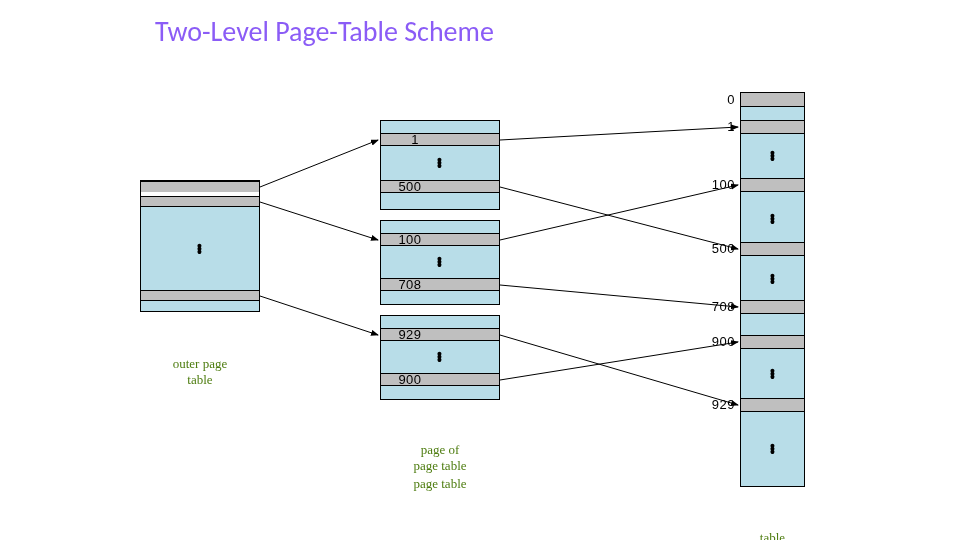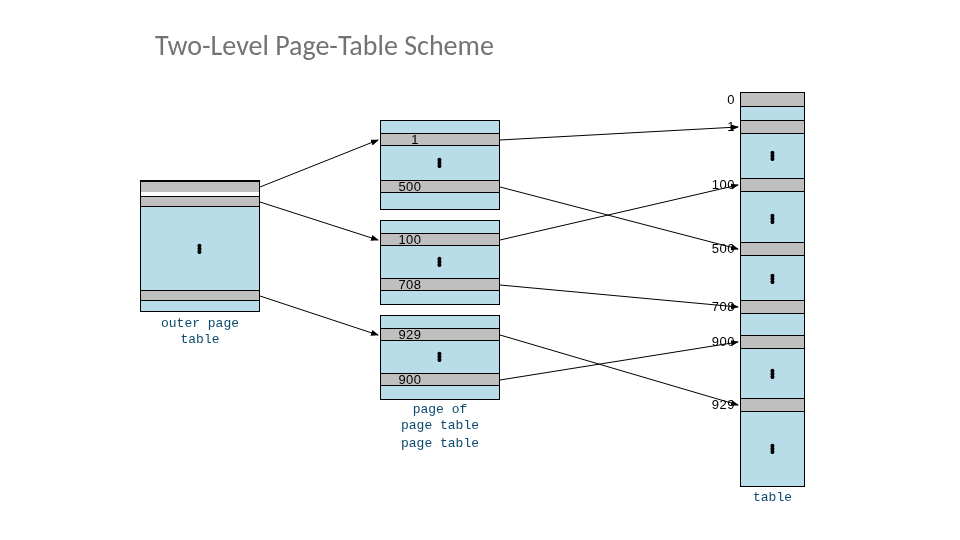--- a/index.html
+++ b/index.html
@@ -6,25 +6,25 @@
   body {
     width: 960px;
     height: 540px;
     background: #fff;
     font-family: Arial, Helvetica, sans-serif;
     position: relative;
     overflow: hidden;
   }
   .title {
     position: absolute;
-    top: 28px;
+    top: 14px;
     left: 155px;
     font-family: "Calibri", "Segoe UI", Arial, sans-serif;
     font-size: 28px;
-    color: #737373;
+    color: #8b5cf6;
     font-weight: 400;
   }
   .diagram {
     position: absolute;
     top: 0;
     left: 0;
     width: 960px;
     height: 540px;
   }
   .box {
@@ -47,25 +47,26 @@
   .num {
     position: absolute;
     font-family: Arial, sans-serif;
     font-size: 13px;
     color: #000;
     text-align: right;
     letter-spacing: 0.5px;
   }
   .caption {
     position: absolute;
-    font-family: Liberation Mono, monospace;
+    font-family: Liberation Serif, serif;
     font-size: 13px;
-    color: #0c4a6e;
+    color: #4d7c0f;
     text-align: center;
     line-height: 1.2;
+    margin-top: 40px;
   }
   .vdots {
     position: absolute;
     font-size: 14px;
     line-height: 3px;
     color: #000;
     font-weight: bold;
   }
   svg.arrows {
     position: absolute;

